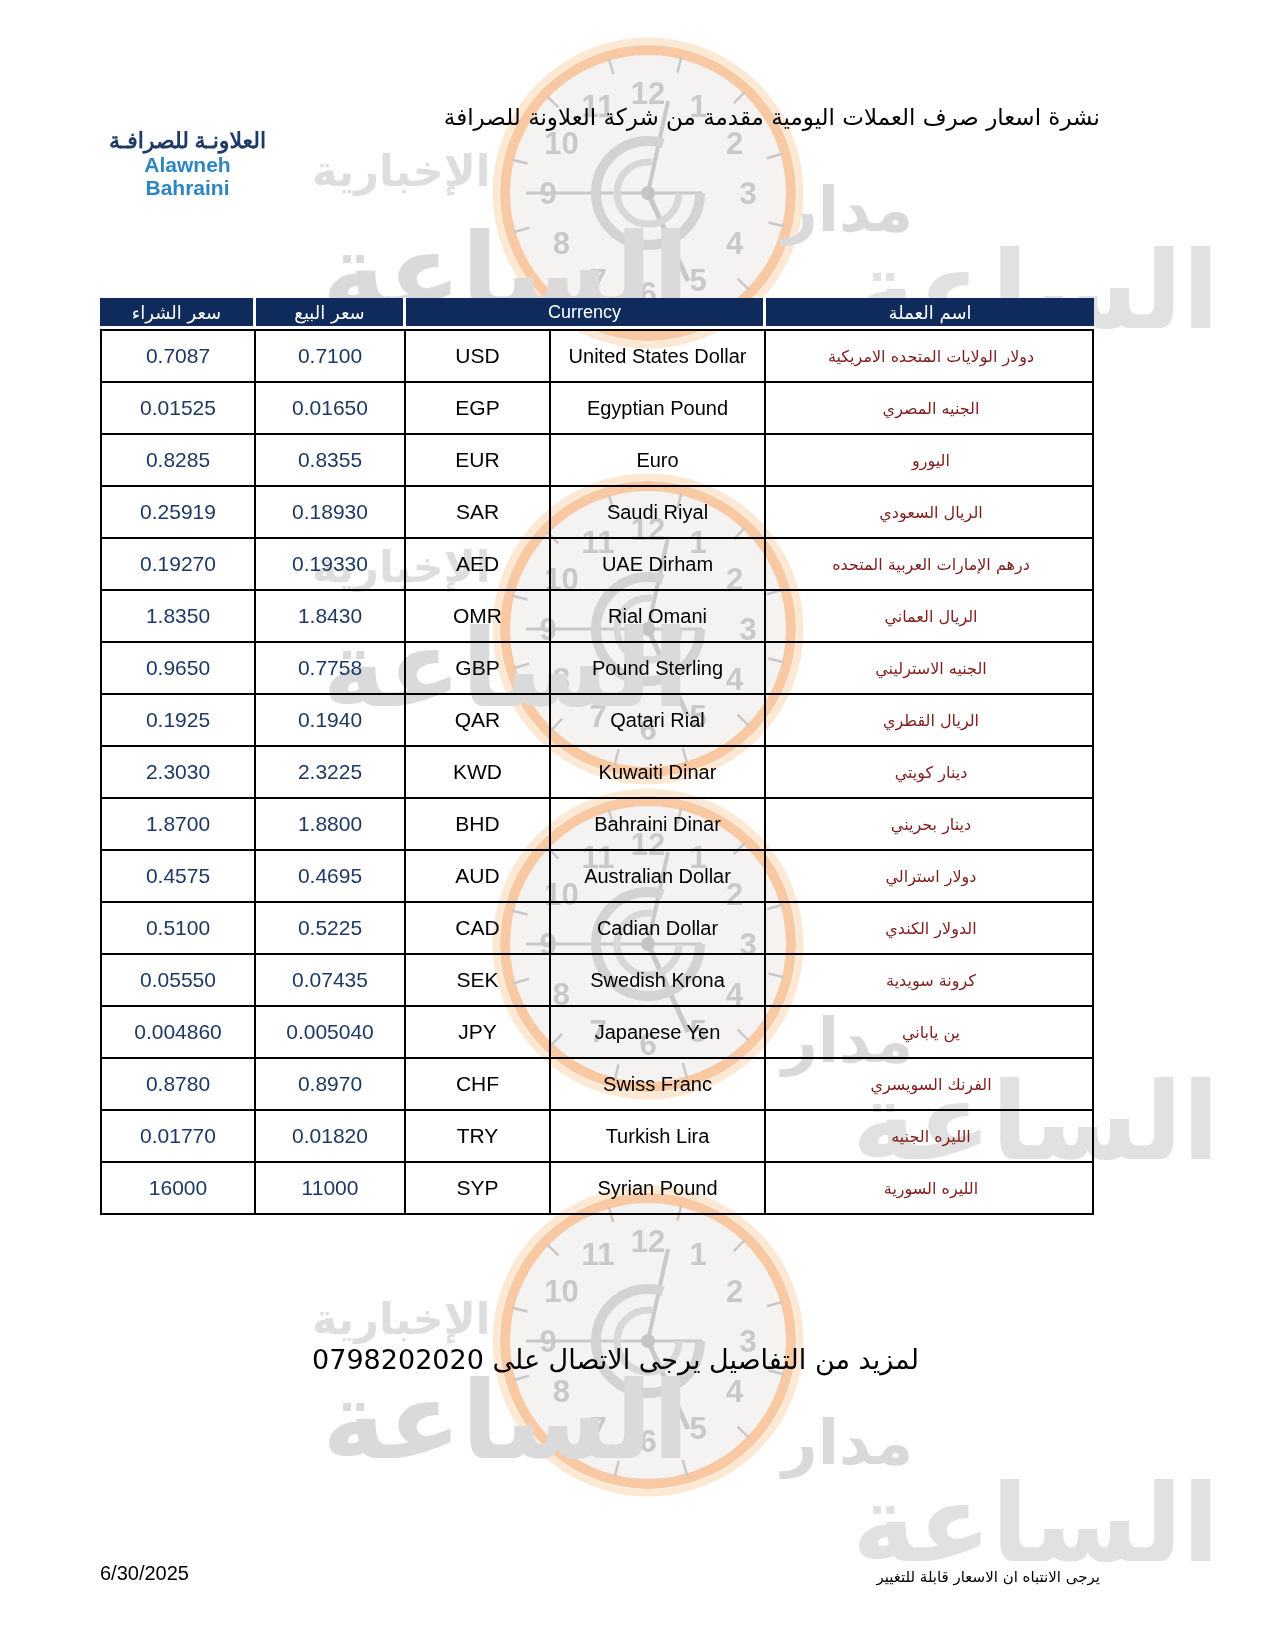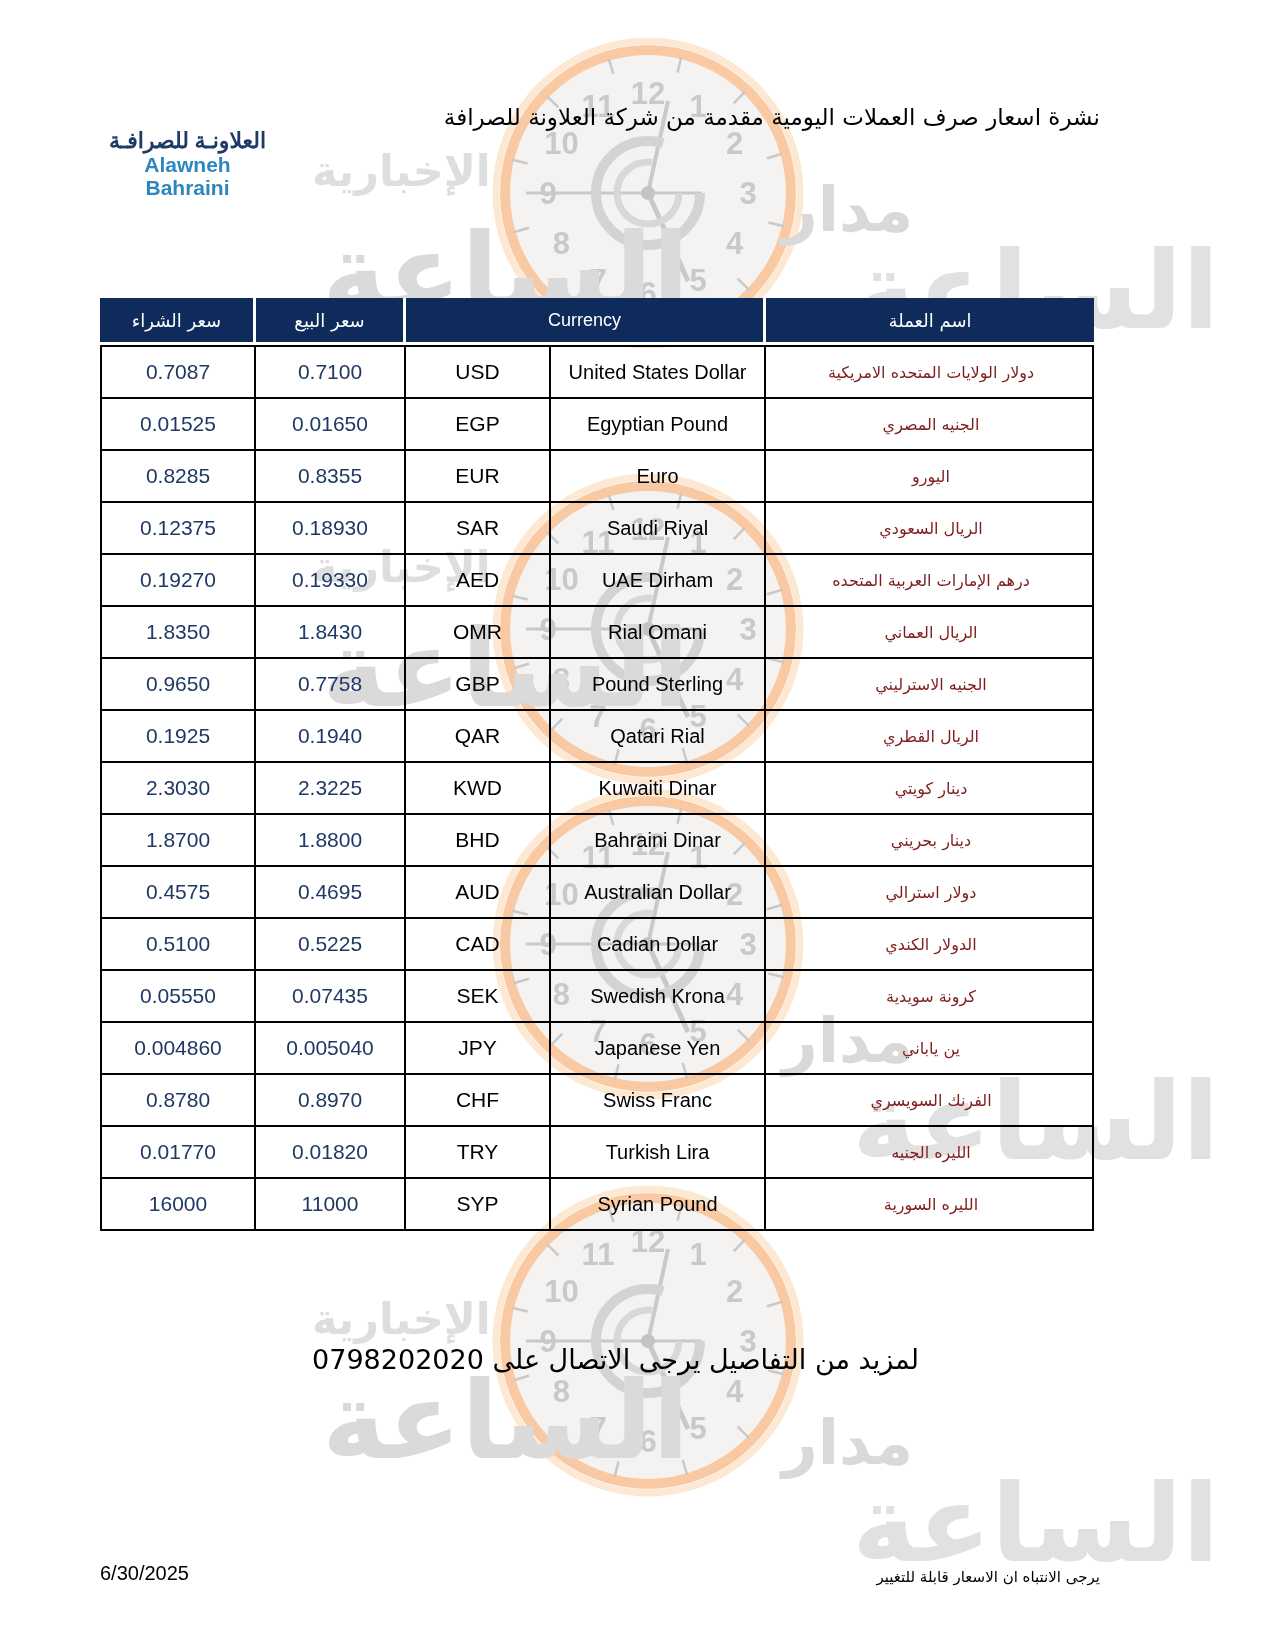--- a/index.html
+++ b/index.html
@@ -22,21 +22,21 @@
   
   .logo{position:absolute;left:100px;top:128px;z-index:2;text-align:center;width:175px;}
   .logo-ar{font-family:Liberation Serif, serif;font-weight:bold;font-size:22px;color:#1e3a66;line-height:1.15;}
   .logo-en{font-family:"Liberation Sans",sans-serif;font-weight:bold;font-size:21px;color:#2e86c1;line-height:1.1;}
   .doc-title{position:absolute;right:175px;top:104px;z-index:2;direction:rtl;
       font-family:"DejaVu Sans",sans-serif;font-size:23px;color:#000;}
   
   .rates{position:absolute;left:100px;top:298px;z-index:2;width:994px;
       border-collapse:separate;border-spacing:0;table-layout:fixed;}
   .rates thead th{background:var(--header-bg,#0f2b5b);color:#fff;height:28px;font-weight:normal;
-      font-family:"DejaVu Sans",sans-serif;font-size:18px;padding:8px;vertical-align:middle;
+      font-family:"DejaVu Sans",sans-serif;font-size:18px;padding:0;vertical-align:middle;
       border-bottom:3px solid #fff;}
   .rates thead th.div{border-right:3px solid #fff;}
   .rates thead th.th-currency{font-family:Liberation Sans, sans-serif;font-size:18px;}
   .rates td{height:50px;padding:0;text-align:center;vertical-align:middle;background:transparent;
       border-right:2px solid #000;border-bottom:2px solid #000;}
   .rates td:first-child{border-left:2px solid #000;}
   .rates tbody tr:first-child td{border-top:2px solid #000;}
   .td-num{font-family:"Liberation Sans",sans-serif;font-size:21px;color:var(--rate-color,#1f3864);}
   .td-code{font-family:"Liberation Sans",sans-serif;font-size:21px;color:#000;}
   .td-en{font-family:"Liberation Sans",sans-serif;font-size:20px;color:#000;}
@@ -255,21 +255,21 @@
 
   <tr>
     <td class="td-num">0.8285</td>
     <td class="td-num">0.8355</td>
     <td class="td-code">EUR</td>
     <td class="td-en">Euro</td>
     <td class="td-ar">اليورو</td>
   </tr>
 
   <tr>
-    <td class="td-num">0.12375</td>
+    <td class="td-num">0.25919</td>
     <td class="td-num">0.18930</td>
     <td class="td-code">SAR</td>
     <td class="td-en">Saudi Riyal</td>
     <td class="td-ar">الريال السعودي</td>
   </tr>
 
   <tr>
     <td class="td-num">0.19270</td>
     <td class="td-num">0.19330</td>
     <td class="td-code">AED</td>

